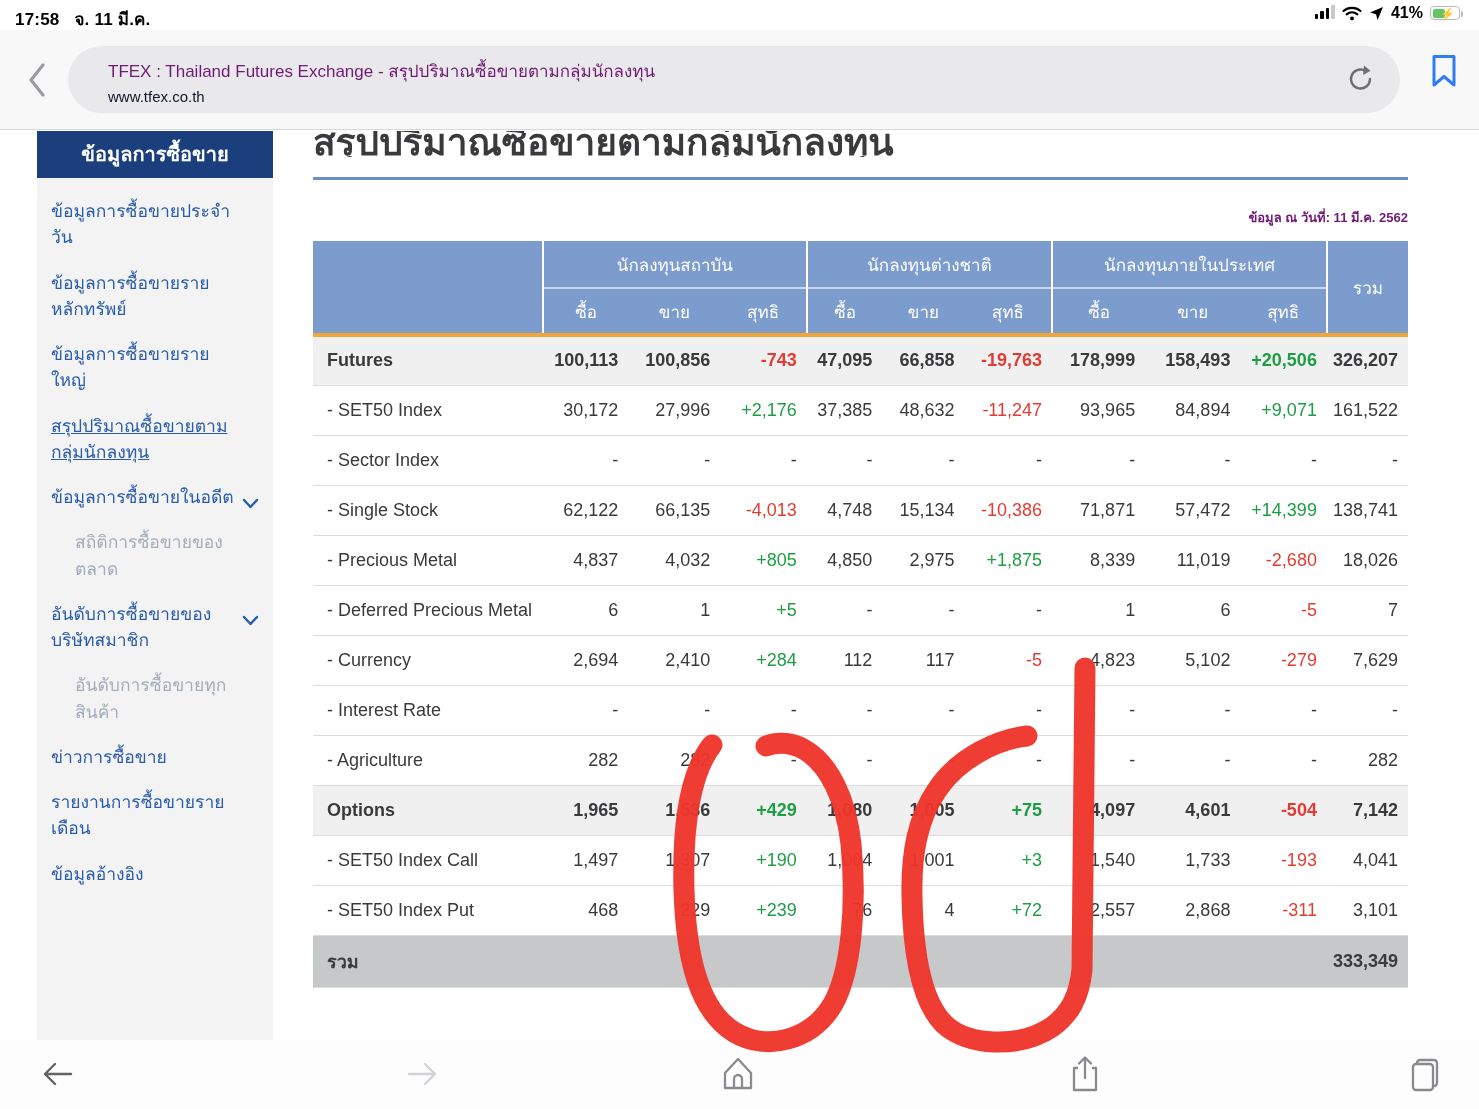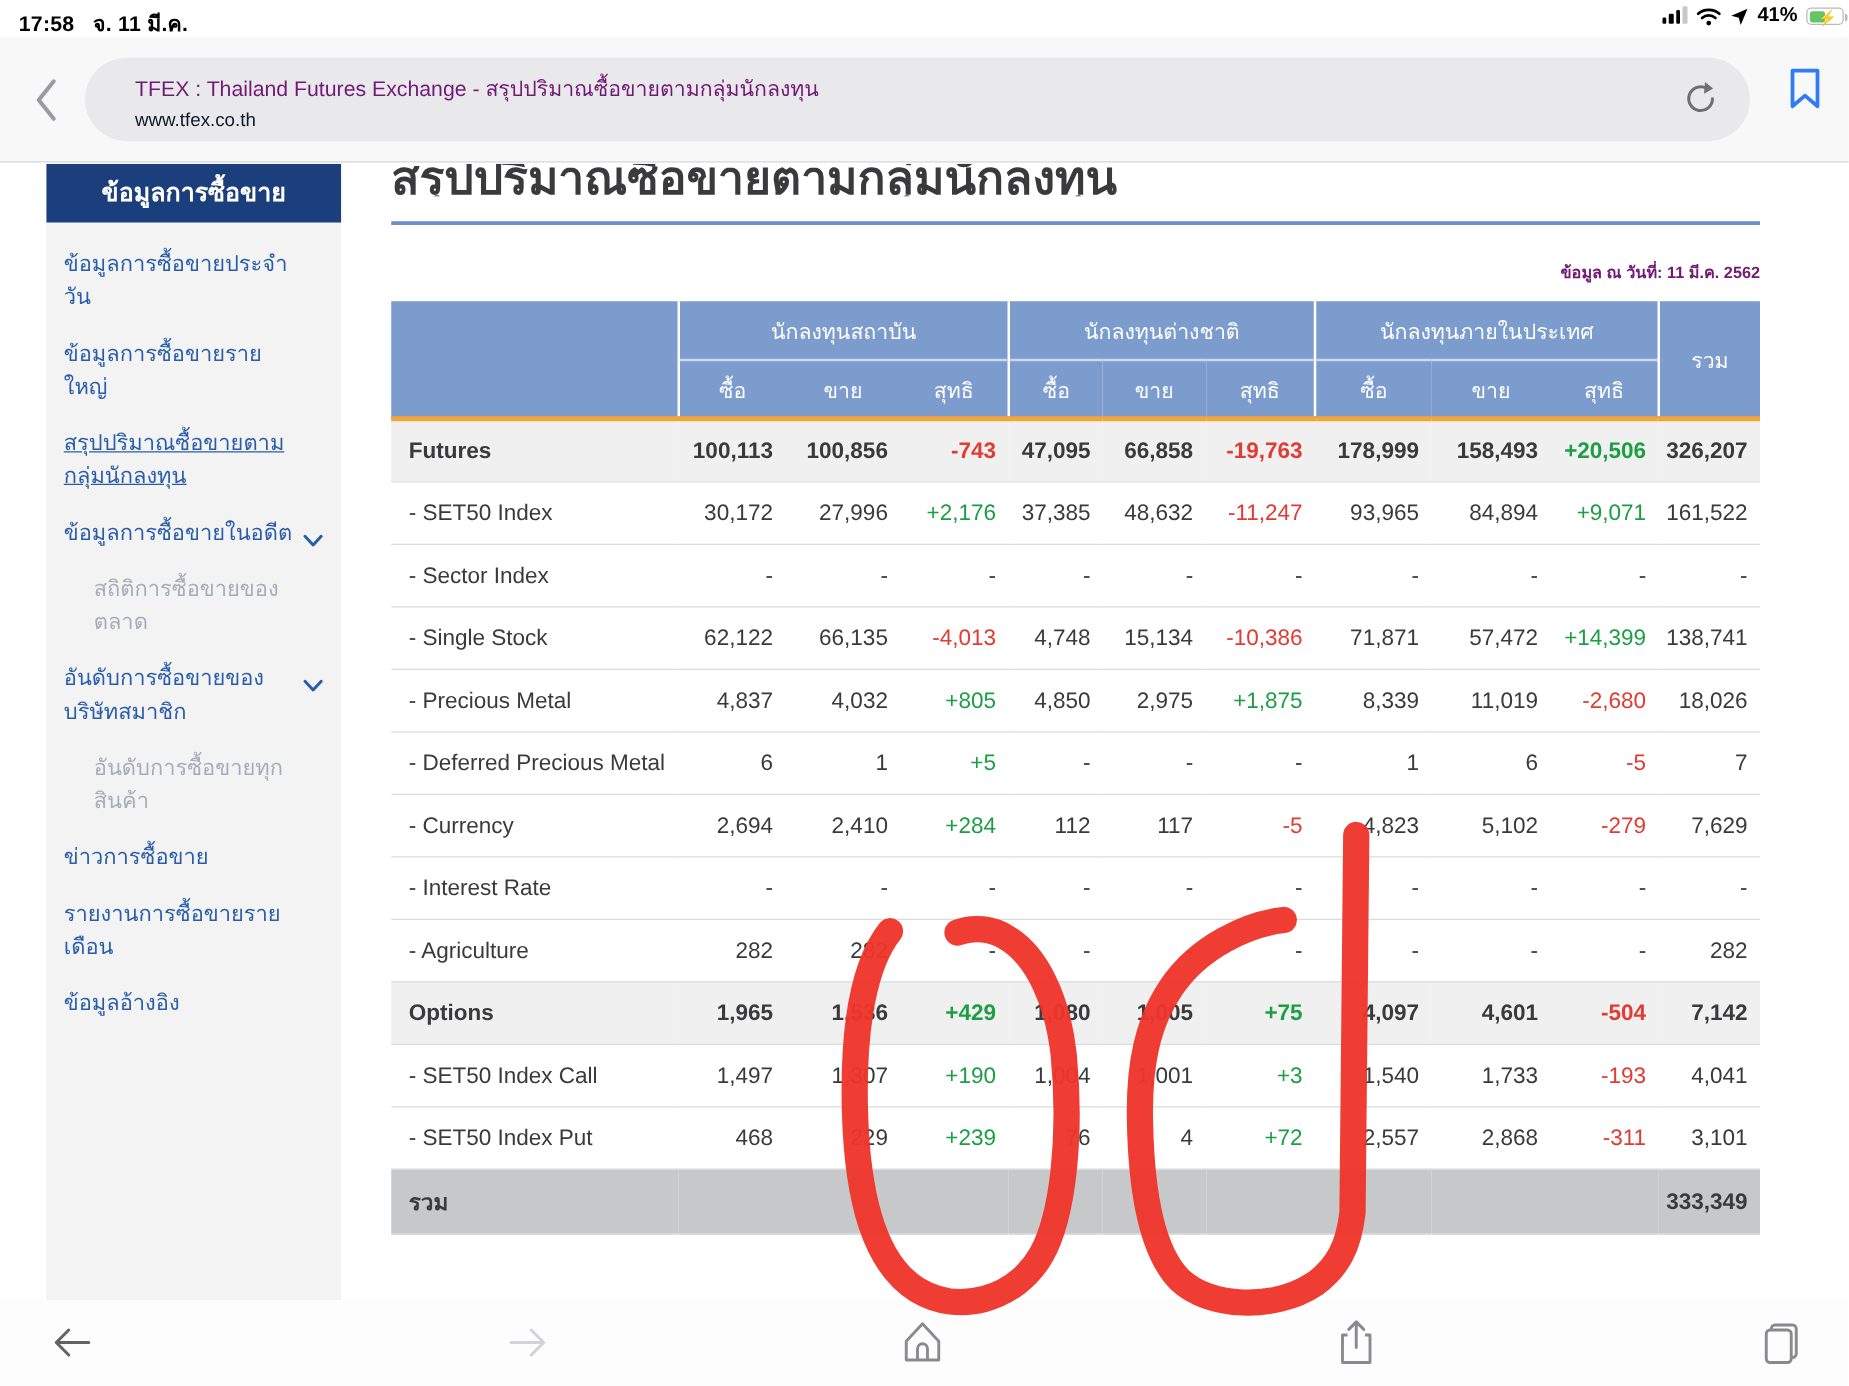--- a/index.html
+++ b/index.html
@@ -3,21 +3,21 @@
 <meta charset="utf-8">
 <style>
   * { margin:0; padding:0; box-sizing:border-box; }
   html,body { width:1479px; height:1109px; font-family:"Liberation Sans", sans-serif; background:#fff; overflow:hidden; }
   .screen { position:relative; width:1479px; height:1109px; background:#fff;border-radius:24px; }
 
   
   .statusbar { position:absolute; top:0; left:0; right:0; height:30px; background:#fff; }
   .sb-left { position:absolute; left:15px; top:5px; font-size:17px; font-weight:700; color:#000; letter-spacing:.2px; }
   .sb-left .sb-date { font-weight:600; margin-left:10px; }
-  .sb-right { position:absolute; right:4px; top:4px; display:flex; align-items:center; gap:7px; }
+  .sb-right { position:absolute; right:19px; top:4px; display:flex; align-items:center; gap:7px; }
   .sig { display:flex; align-items:flex-end; gap:2px; height:12px; }
   .sig i { width:3.5px; border-radius:1px; background:#000; display:block; }
   .sig i.dim { background:#c8c8cc; }
   .pct { font-size:16px; font-weight:600; color:#000; }
   .batt { position:relative; width:30px; height:14px; border:1px solid #bababe; border-radius:4px; }
   .batt .fill { position:absolute; left:1.5px; top:1.5px; bottom:1.5px; width:12px; background:#65c466; border-radius:2px; }
   .batt .cap { position:absolute; right:-4px; top:4px; width:2.5px; height:6px; background:#bababe; border-radius:0 2px 2px 0; }
   .batt .bolt { position:absolute; left:9px; top:0px; font-size:12px; color:#000; }
 
   
@@ -121,20 +121,21 @@
       <path d="M5 2.5 H25 V31 L15 22.5 L5 31 Z" fill="none" stroke="#2f7cf6" stroke-width="3" stroke-linejoin="round"></path>
     </svg>
   </div>
 
   <div class="content">
 
     <div class="sidebar">
       <div class="side-header">ข้อมูลการซื้อขาย</div>
       <div class="side-menu">
           <div class="side-item"><span>ข้อมูลการซื้อขายประจำวัน</span></div>
+          <div class="side-item"><span>ข้อมูลการซื้อขายรายหลักทรัพย์</span></div>
           <div class="side-item"><span>ข้อมูลการซื้อขายรายใหญ่</span></div>
           <div class="side-item active"><span>สรุปปริมาณซื้อขายตามกลุ่มนักลงทุน</span></div>
           <div class="side-item"><span>ข้อมูลการซื้อขายในอดีต</span><span class="chev"><svg width="17" height="11" viewBox="0 0 17 11">
                 <path d="M2 2 L8.5 9 L15 2" fill="none" stroke="#2a5da9" stroke-width="2.4" stroke-linecap="round" stroke-linejoin="round"></path>
               </svg></span></div>
           <div class="side-item sub"><span>สถิติการซื้อขายของตลาด</span></div>
           <div class="side-item"><span>อันดับการซื้อขายของบริษัทสมาชิก</span><span class="chev"><svg width="17" height="11" viewBox="0 0 17 11">
                 <path d="M2 2 L8.5 9 L15 2" fill="none" stroke="#2a5da9" stroke-width="2.4" stroke-linecap="round" stroke-linejoin="round"></path>
               </svg></span></div>
           <div class="side-item sub"><span>อันดับการซื้อขายทุกสินค้า</span></div>

